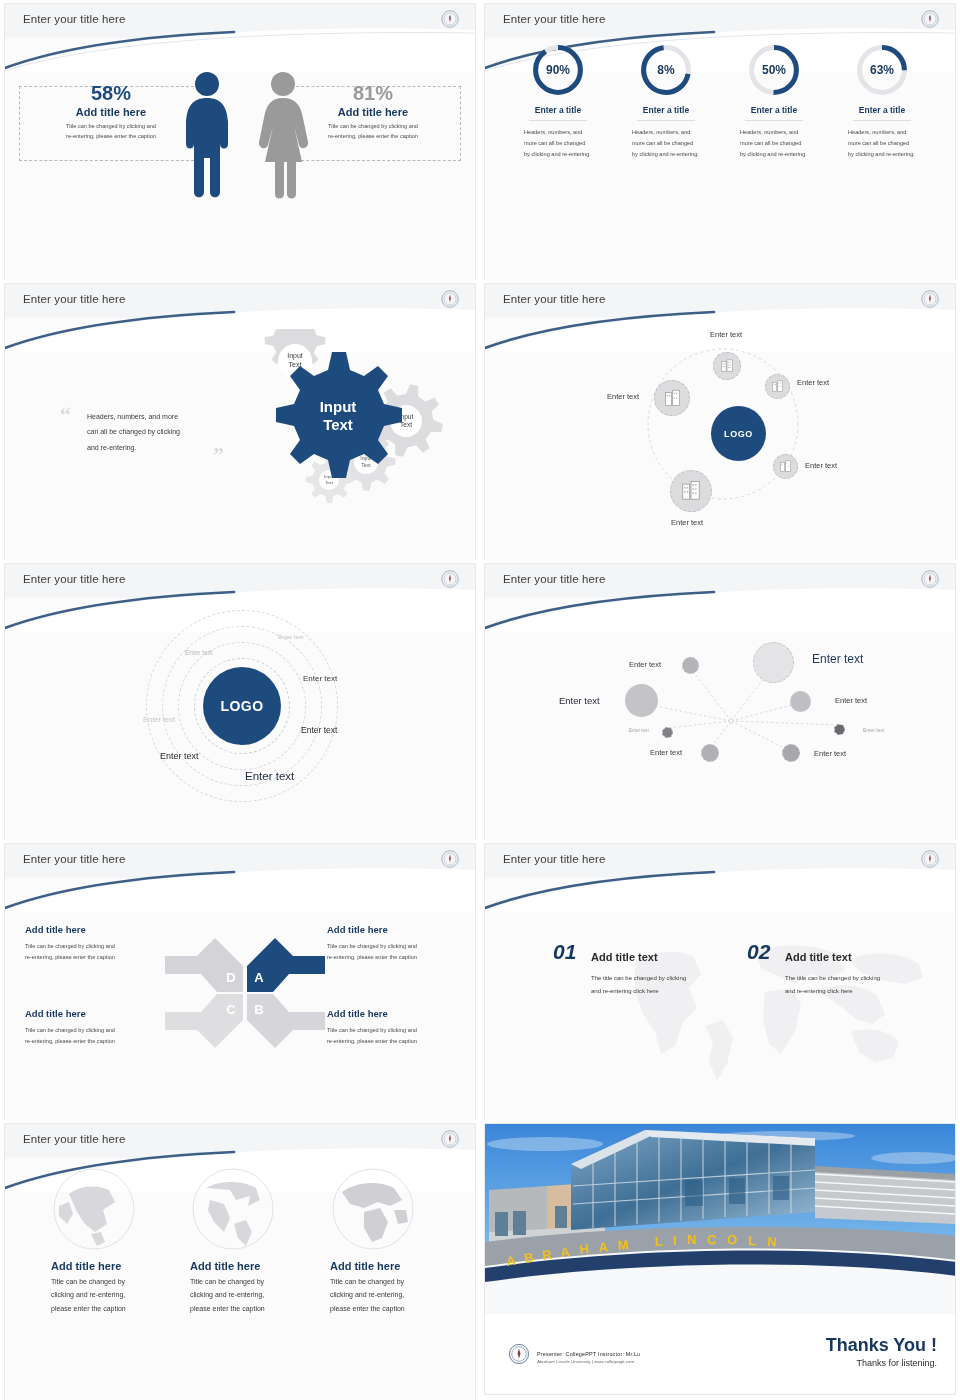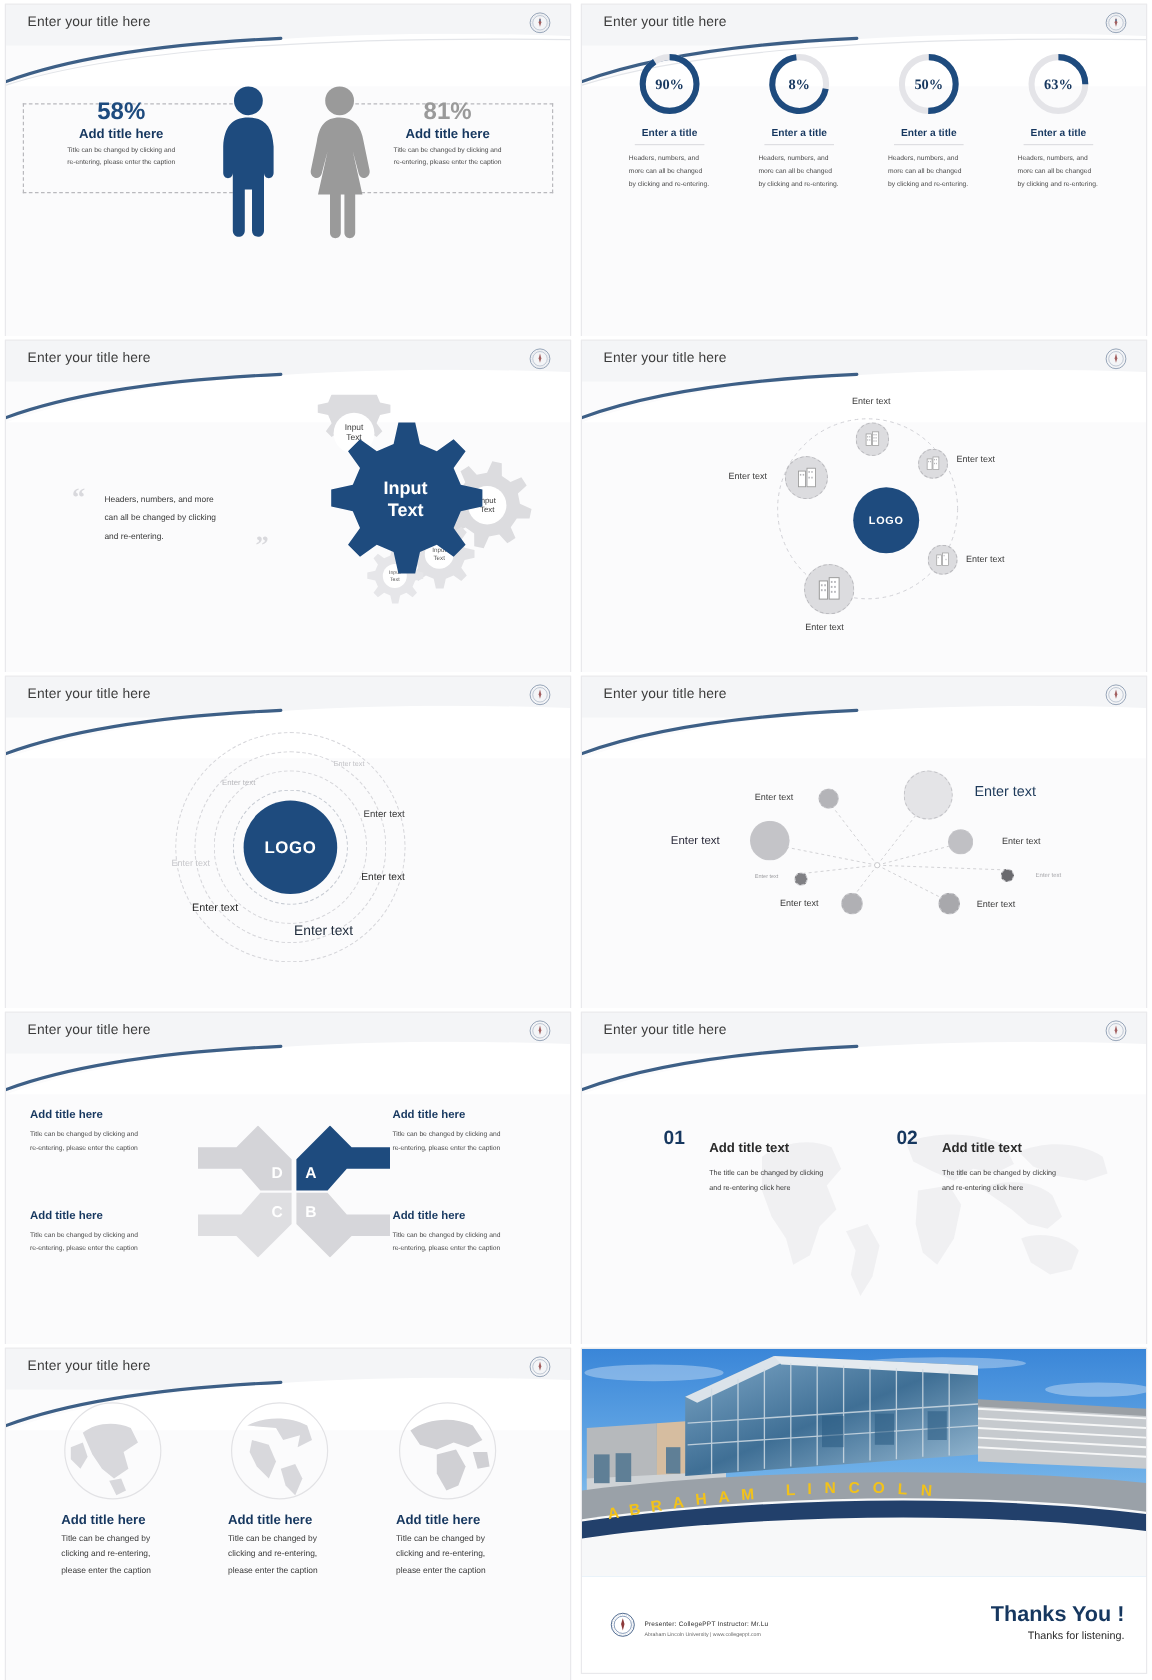--- a/index.html
+++ b/index.html
@@ -58,35 +58,35 @@
   
   .navy { color:#1e4b7e; }
   .grey { color:#9a9a9a; }
 
   
   .s1-wrap{position:absolute;left:0;top:34px;width:100%;height:210px;}
   .s1-box{position:absolute;top:48px;width:175px;height:75px;border:1px dashed #b9b9bd;}
   .s1-box.l{left:14px;border-right:none;}
   .s1-box.r{right:14px;border-left:none;}
   .s1-col{position:absolute;top:44px;width:160px;text-align:center;}
-  .s1-col.l{left:16px;}
+  .s1-col.l{left:26px;}
   .s1-col.r{right:22px;}
   .pct{font-size:20px;font-weight:bold;line-height:1.1;}
   .s1-t{font-size:11px;font-weight:bold;margin-top:2px;color:#16375f;}
   .s1-d{font-size:5.6px;color:#4a4a4a;line-height:1.7;margin-top:4px;}
   .fig{position:absolute;top:32px;}
   .fig.man{left:176px;}
   .fig.woman{left:252px;}
 
   
   .donuts{position:absolute;left:0;top:38px;width:100%;height:200px;display:flex;justify-content:center;gap:16px;}
   .dcell{width:92px;text-align:center;}
   .dring{position:relative;width:56px;height:56px;margin:0 auto;}
   .dpct{position:absolute;inset:0;display:flex;align-items:center;justify-content:center;
-        font-size:12px;font-weight:bold;color:#16375f;font-family:Liberation Serif, serif;}
+        font-size:12px;font-weight:bold;color:#16375f;}
   .dtitle{font-size:8.5px;font-weight:bold;color:#16375f;margin-top:7px;padding-bottom:5px;
           border-bottom:1px solid #dedee2;display:inline-block;padding-left:6px;padding-right:6px;}
   .ddesc{font-size:5.6px;color:#4a4a4a;line-height:2;margin-top:6px;text-align:left;padding:0 12px;}
 
   
   .quote-mark{position:absolute;font-size:22px;font-weight:bold;color:#d9d9dd;font-family:"Liberation Serif",serif;}
   .s3-text{position:absolute;left:82px;top:125px;width:130px;font-size:7px;color:#3a3a3a;line-height:2.2;}
 
   
   .hublabel{position:absolute;font-size:7.5px;color:#3a3a3a;}
@@ -101,21 +101,21 @@
 
   
   .node{position:absolute;border-radius:50%;border:1px dashed #c6c6ca;}
   .nlabel{position:absolute;}
 
   
   .s7t{position:absolute;font-size:9.5px;font-weight:bold;color:#16375f;}
   .s7d{position:absolute;width:142px;font-size:5.6px;color:#4a4a4a;line-height:2;}
 
   
-  .num{position:absolute;font-size:16px;font-weight:bold;color:#16375f;}
+  .num{position:absolute;font-size:21px;font-weight:bold;font-style:italic;color:#16375f;}
   .s8t{position:absolute;font-size:11px;font-weight:bold;color:#2a2a2a;}
   .s8d{position:absolute;width:145px;font-size:6px;color:#3a3a3a;line-height:2.1;}
 
   
   .gcol{position:absolute;top:42px;width:132px;}
   .gtitle{font-size:11px;font-weight:bold;color:#16375f;margin-top:4px;}
   .gdesc{font-size:7px;color:#3a3a3a;line-height:1.9;margin-top:3px;}
 
   
   .s10{position:absolute;left:4px;top:3px;width:472px;height:272px;background:#fff;overflow:hidden;border:1px solid #e9e9ec;}

